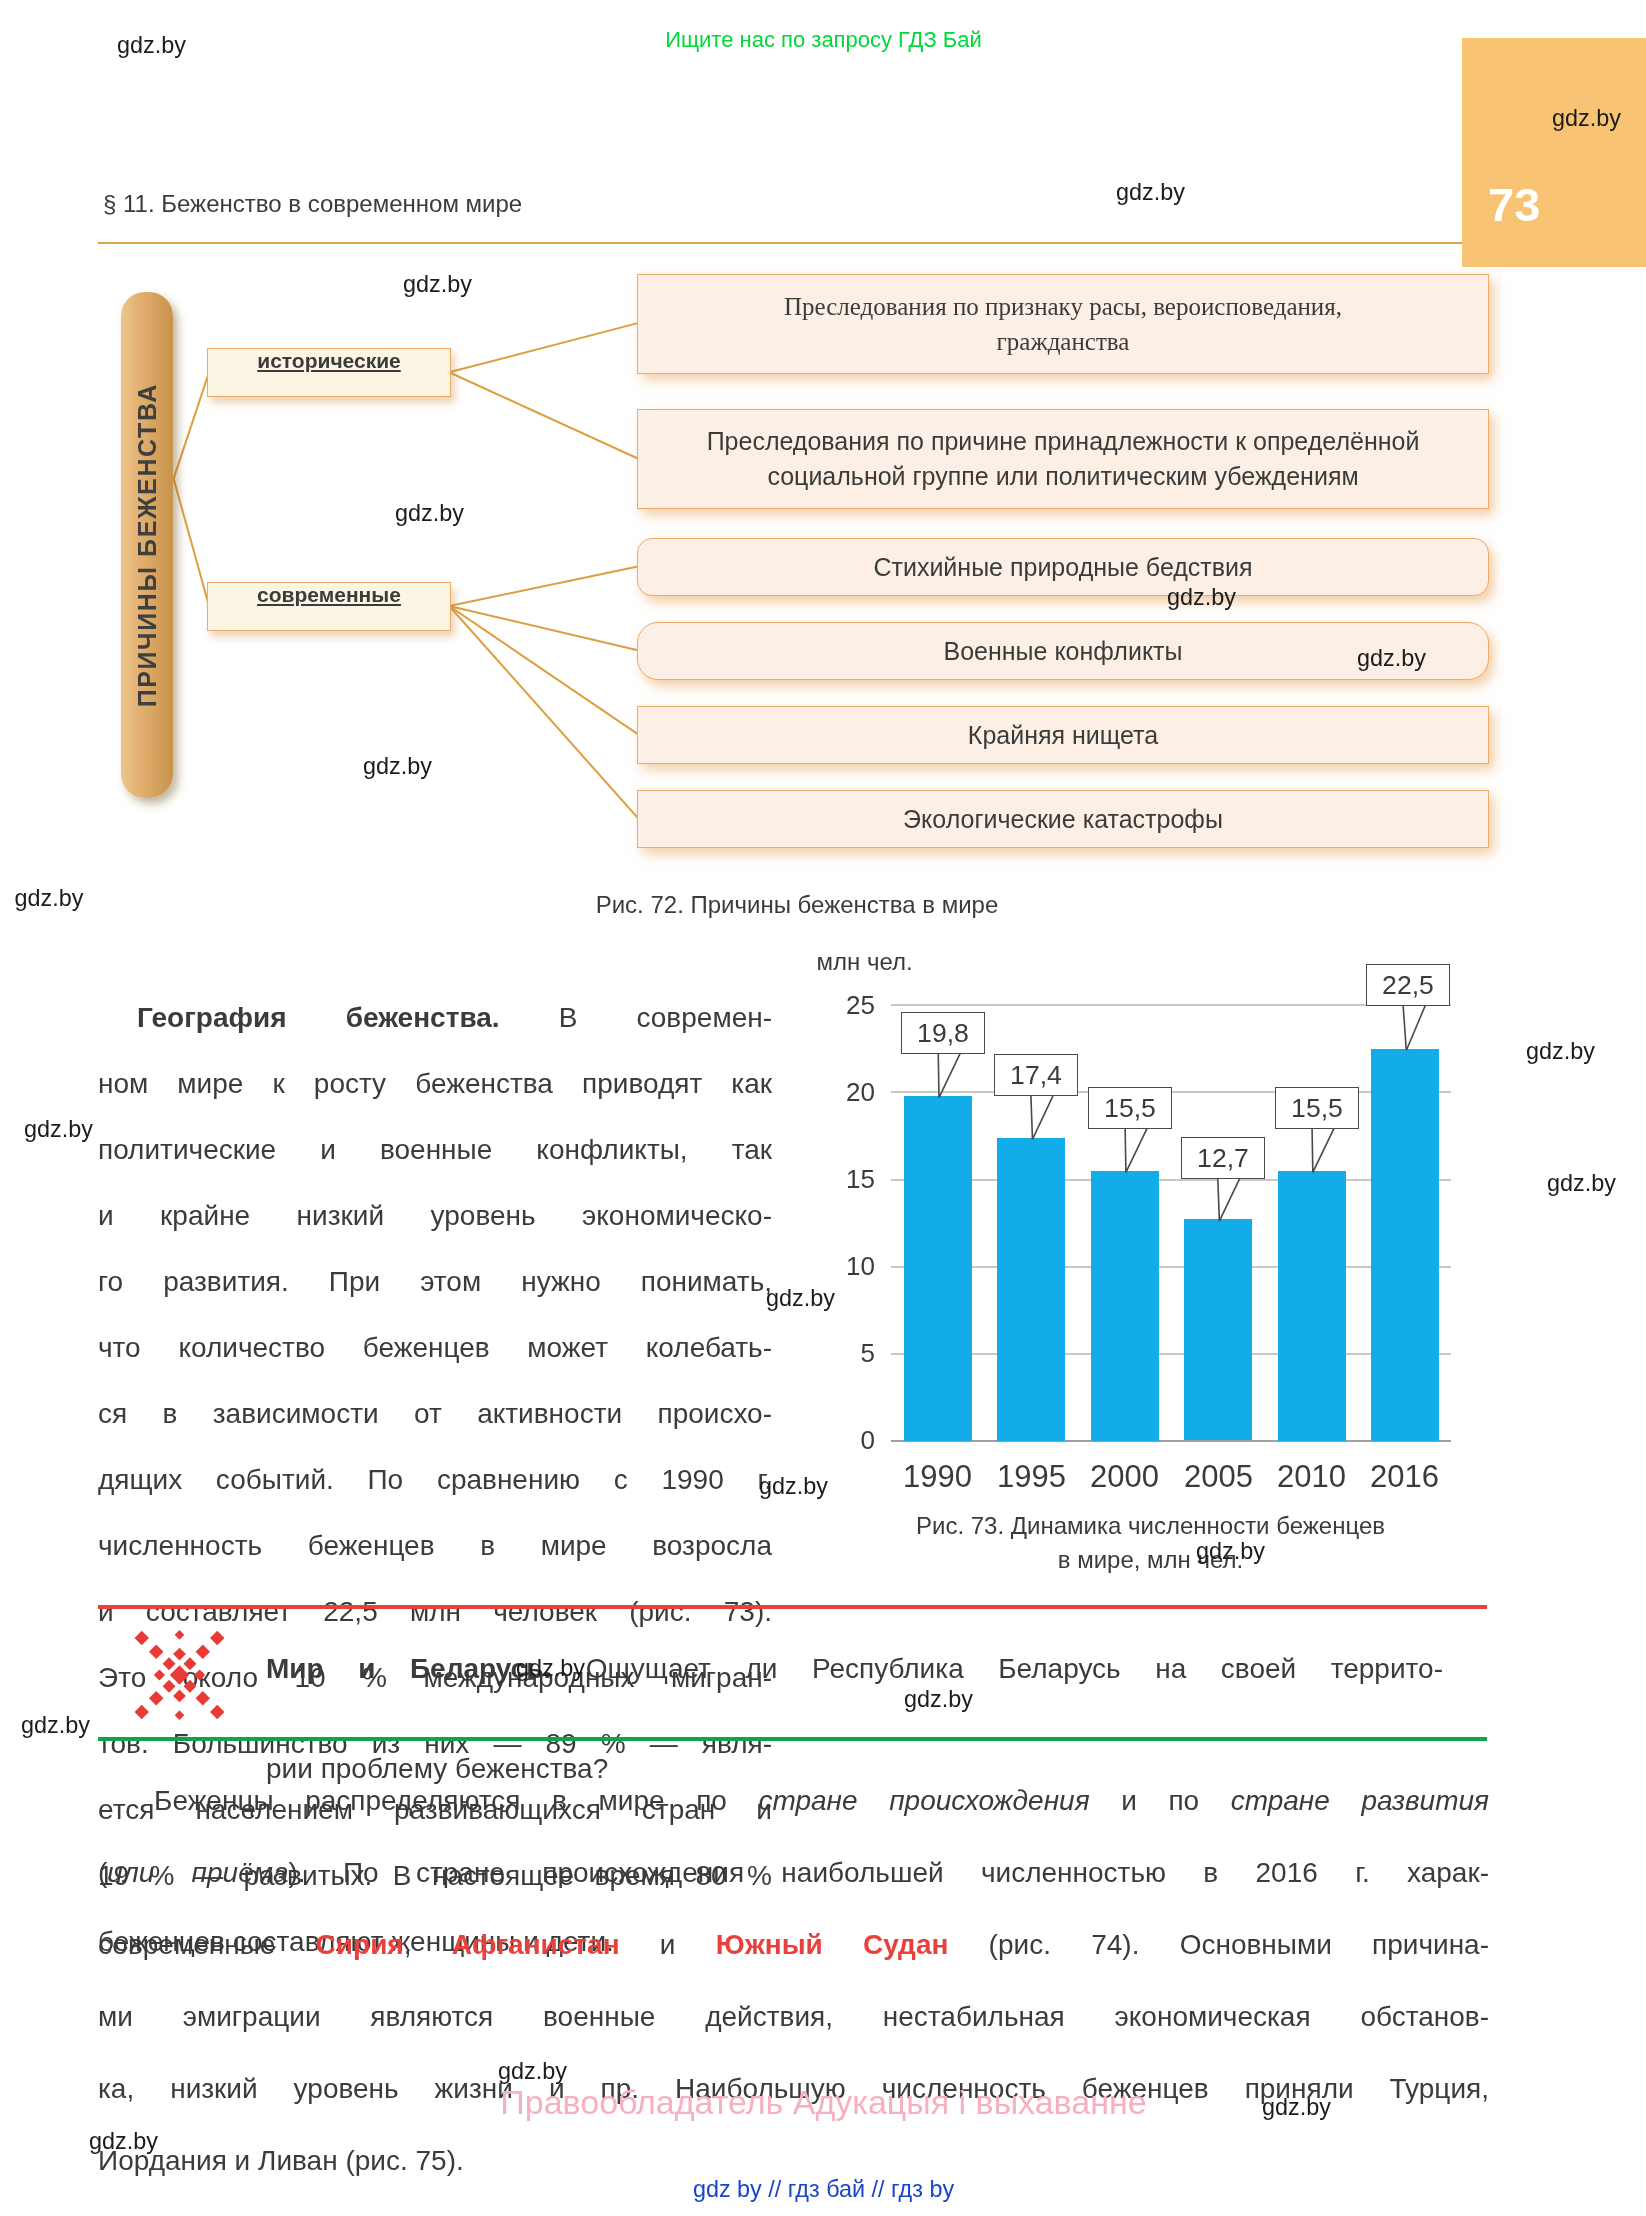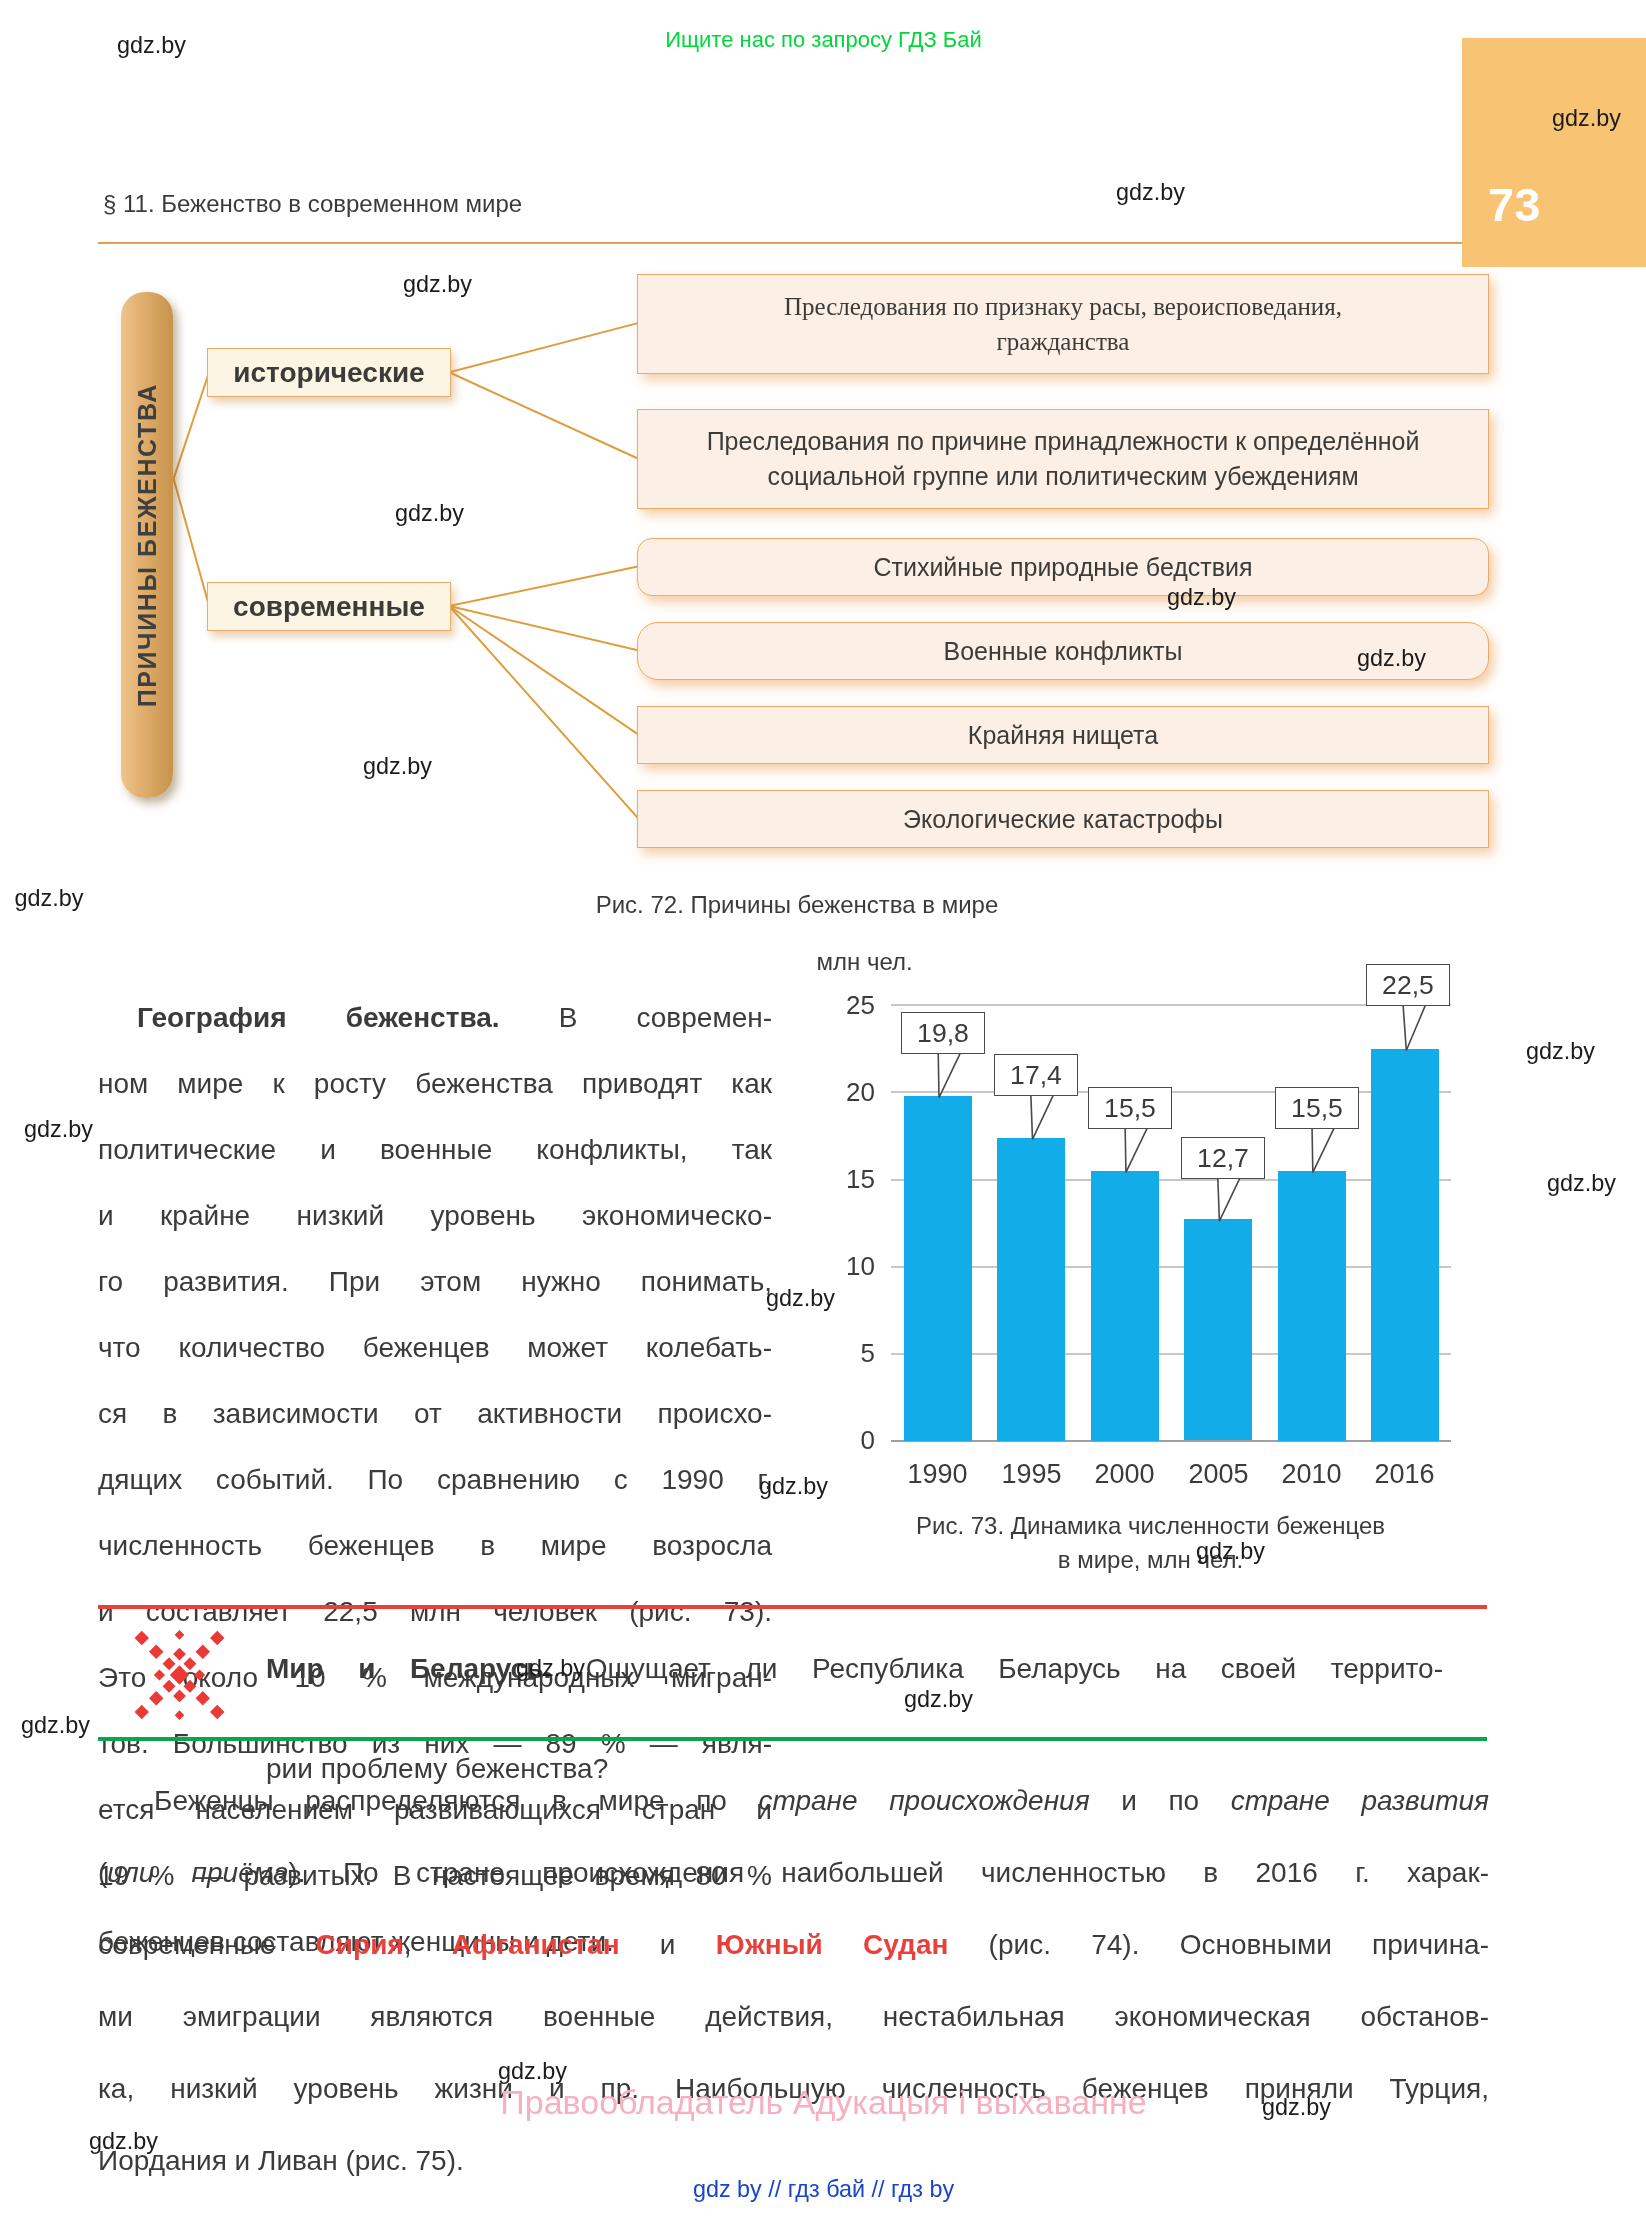--- a/index.html
+++ b/index.html
@@ -15,22 +15,22 @@
   #page-num{position:absolute;left:26px;top:139px;font-size:47px;font-weight:bold;color:#ffffff;}
   #sec-title{left:103px;top:190px;font-size:24px;font-weight:500;}
   #head-rule{left:98px;top:242px;width:1364px;height:2.4px;background:var(--accent_orange);}
   
   #diag-svg{left:0;top:0;width:1647px;height:2216px;z-index:1;pointer-events:none;}
   #root-bar{left:121px;top:292px;width:52px;height:506px;border-radius:24px;
             background:linear-gradient(to right,#edc68c,var(--bar_tan_light) 30%,var(--bar_tan_dark) 95%);
             box-shadow:4.8px 5.6px 9.7px rgba(120,90,40,.45);display:flex;align-items:center;justify-content:center;z-index:2;}
   #root-bar span{writing-mode:vertical-rl;transform:rotate(180deg);font-size:25px;font-weight:bold;letter-spacing:1.6px;color:#3f3f3e;white-space:nowrap;}
   .lbl-box{left:207px;width:242px;height:47px;background:var(--label_box_fill);border:1.6px solid var(--box_border);
-           box-shadow:4px 5.6px 8px rgba(205,145,75,.4);display:flex;align-items:center;justify-content:center;
-           font-size:28px;font-weight:bold;z-index:2;}
+           box-shadow:4px 5.6px 8px rgba(205,145,75,.4);display:flex;align-items:flex-start;justify-content:center;
+           font-size:21px;font-weight:bold;z-index:2;text-decoration:underline;}
   .r-box{left:637px;width:850px;background:var(--right_box_fill);border:1.6px solid var(--box_border);
          box-shadow:4.8px 6.4px 11.3px rgba(233,166,95,.55);display:flex;flex-direction:column;align-items:center;justify-content:center;
          font-size:25px;line-height:35px;text-align:center;z-index:2;}
   #fig72-caption{left:98px;top:891px;width:1398px;text-align:center;font-size:24px;}
   
   #para1{left:98px;top:1001px;width:674px;font-size:28px;line-height:33px;}
   #para2{left:98px;top:1783px;width:1391px;font-size:28px;line-height:36px;}
   .jl{text-align:justify;}
   .jl::after{content:"";display:inline-block;width:100%;height:0;}
   .indent48{text-indent:39px;}
@@ -38,21 +38,21 @@
   .sg-b{font-weight:bold;}
   .sg-i{font-style:italic;}
   .sg-r{font-weight:bold;color:var(--red_accent);}
   
   #chart{left:794px;top:948px;width:713px;height:645px;z-index:2;}
   #chart-unit{position:absolute;left:22.6px;top:0;font-size:24px;}
   .gridline{position:absolute;left:97px;width:560px;height:1.6px;background:var(--grid_gray);}
   .gridline.axis0{background:var(--axis_gray);}
   .ytick{position:absolute;left:0;width:81px;text-align:right;font-size:26px;}
   .bar{position:absolute;width:68px;background:var(--chart_bar);}
-  .xtick{position:absolute;width:113px;text-align:center;font-size:27px;top:511px;}
+  .xtick{position:absolute;width:113px;text-align:center;font-size:31px;top:511px;}
   .callout{position:absolute;width:82px;height:40px;background:#fff;border:1.6px solid var(--callout_border);
            display:flex;align-items:center;justify-content:center;font-size:26.6px;z-index:3;}
   #leader-svg{position:absolute;left:0;top:0;width:713px;height:645px;z-index:2;}
   .cap{position:absolute;left:0;width:713px;text-align:center;font-size:24px;}
   
   #red-rule{left:98px;top:1605px;width:1389px;height:4px;background:var(--red_accent);}
   #green-rule{left:98px;top:1737px;width:1389px;height:4px;background:var(--green_rule);}
   #ornament{left:127px;top:1622px;}
   #mb-text{left:266px;top:1644px;width:1177px;font-size:28px;line-height:50px;}
   

